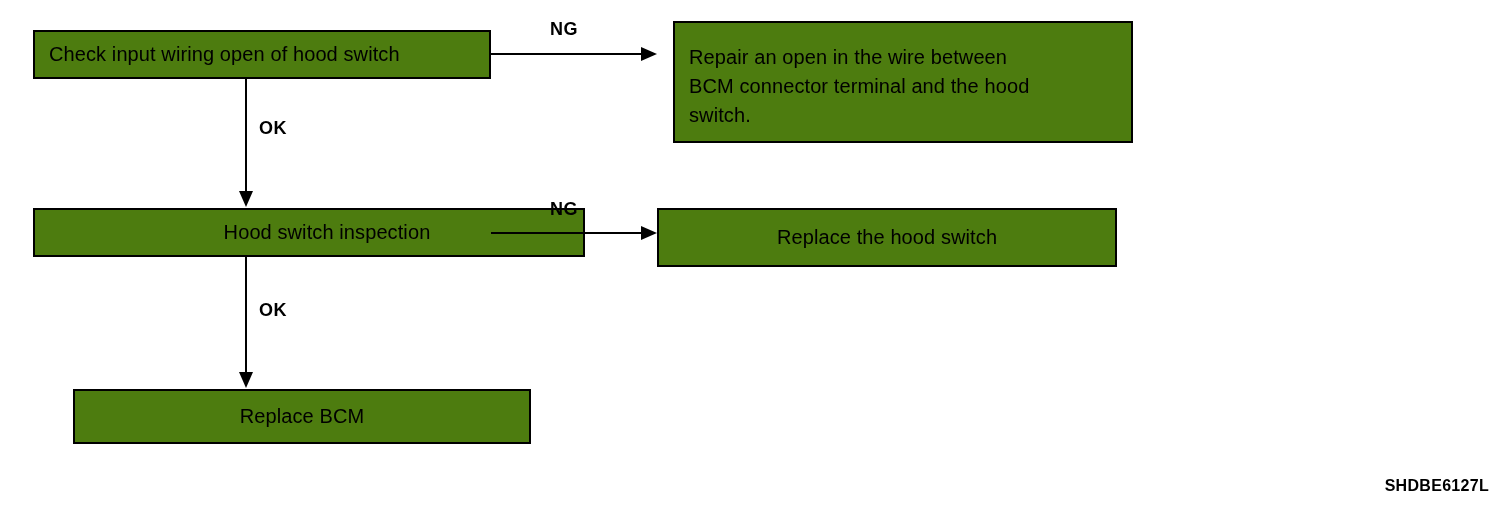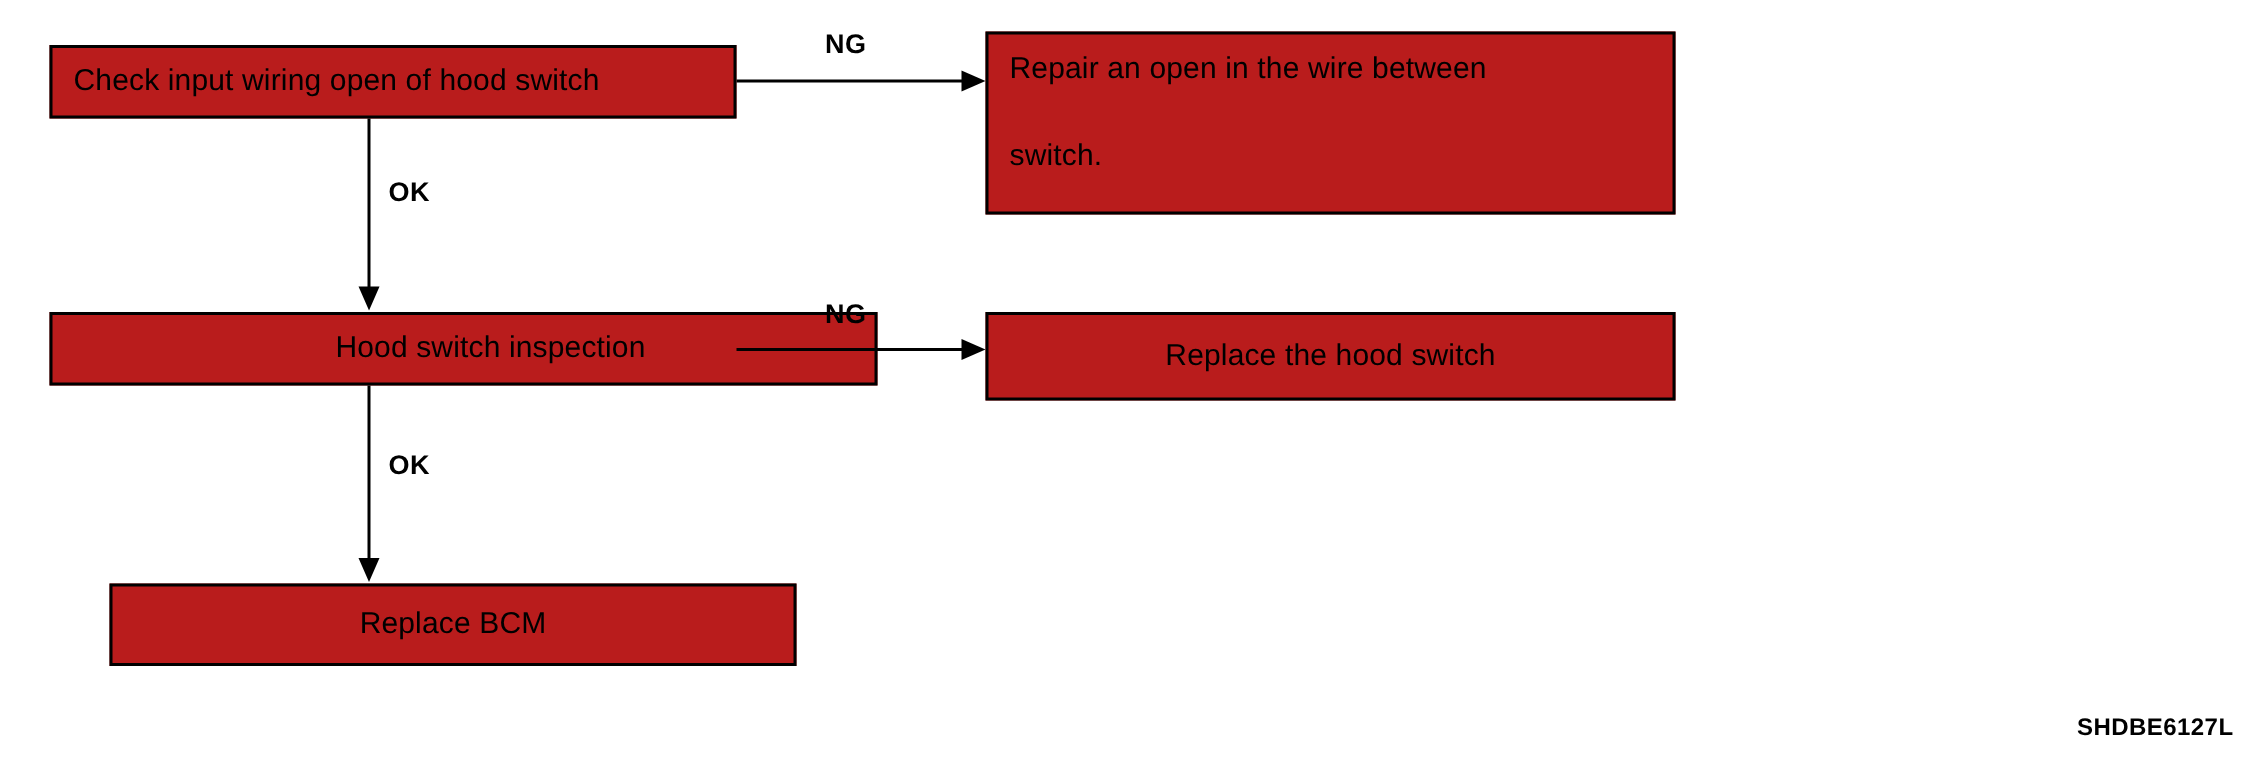--- a/index.html
+++ b/index.html
@@ -17,32 +17,32 @@
     height: 506px;
     background: #ffffff;
     overflow: hidden;
   }
 
   
   .node {
     position: absolute;
     box-sizing: border-box;
     border: 2px solid #000000;
-    background: #b91c1c;
+    background: #4d7c0f;
     display: flex;
     align-items: center;
     font-size: 20px;
     line-height: 1.45;
     letter-spacing: .1px;
     color: #000000;
   }
   .node.center { justify-content: center; text-align: center; }
   .node.left   { justify-content: flex-start; text-align: left; }
   .node .txt { display: block; padding: 0 14px; }
-  .node.multiline { align-items: flex-start; }
+  .node.multiline { align-items: center; margin-left: 16px; }
   .node.multiline .txt { padding-top: 9px; }
 
   #node-check-wiring   { left: 33px;  top: 30px;  width: 458px; height: 49px; }
   #node-repair-open    { left: 657px; top: 21px;  width: 460px; height: 122px; }
   #node-hood-inspect   { left: 33px;  top: 208px; width: 552px; height: 49px; padding-left: 36px; }
   #node-replace-switch { left: 657px; top: 208px; width: 460px; height: 59px; }
   #node-replace-bcm    { left: 33px;  top: 389px; width: 458px; height: 55px; margin-left: 40px; }
 
   
   .hline {
@@ -114,21 +114,21 @@
 
 <div id="canvas">
 
   <div class="node left" id="node-check-wiring">
     <span class="txt">Check input wiring open of hood switch</span>
   </div>
 
   <div class="node left multiline" id="node-repair-open">
     <span class="txt">
       <span>Repair an open in the wire between</span><br>
-      <br>
+      <span>BCM connector terminal and the hood</span><br>
       <span>switch.</span>
     </span>
   </div>
 
   <div class="node center" id="node-hood-inspect">
     <span class="txt">Hood switch inspection</span>
   </div>
 
   <div class="node center" id="node-replace-switch">
     <span class="txt">Replace the hood switch</span>

